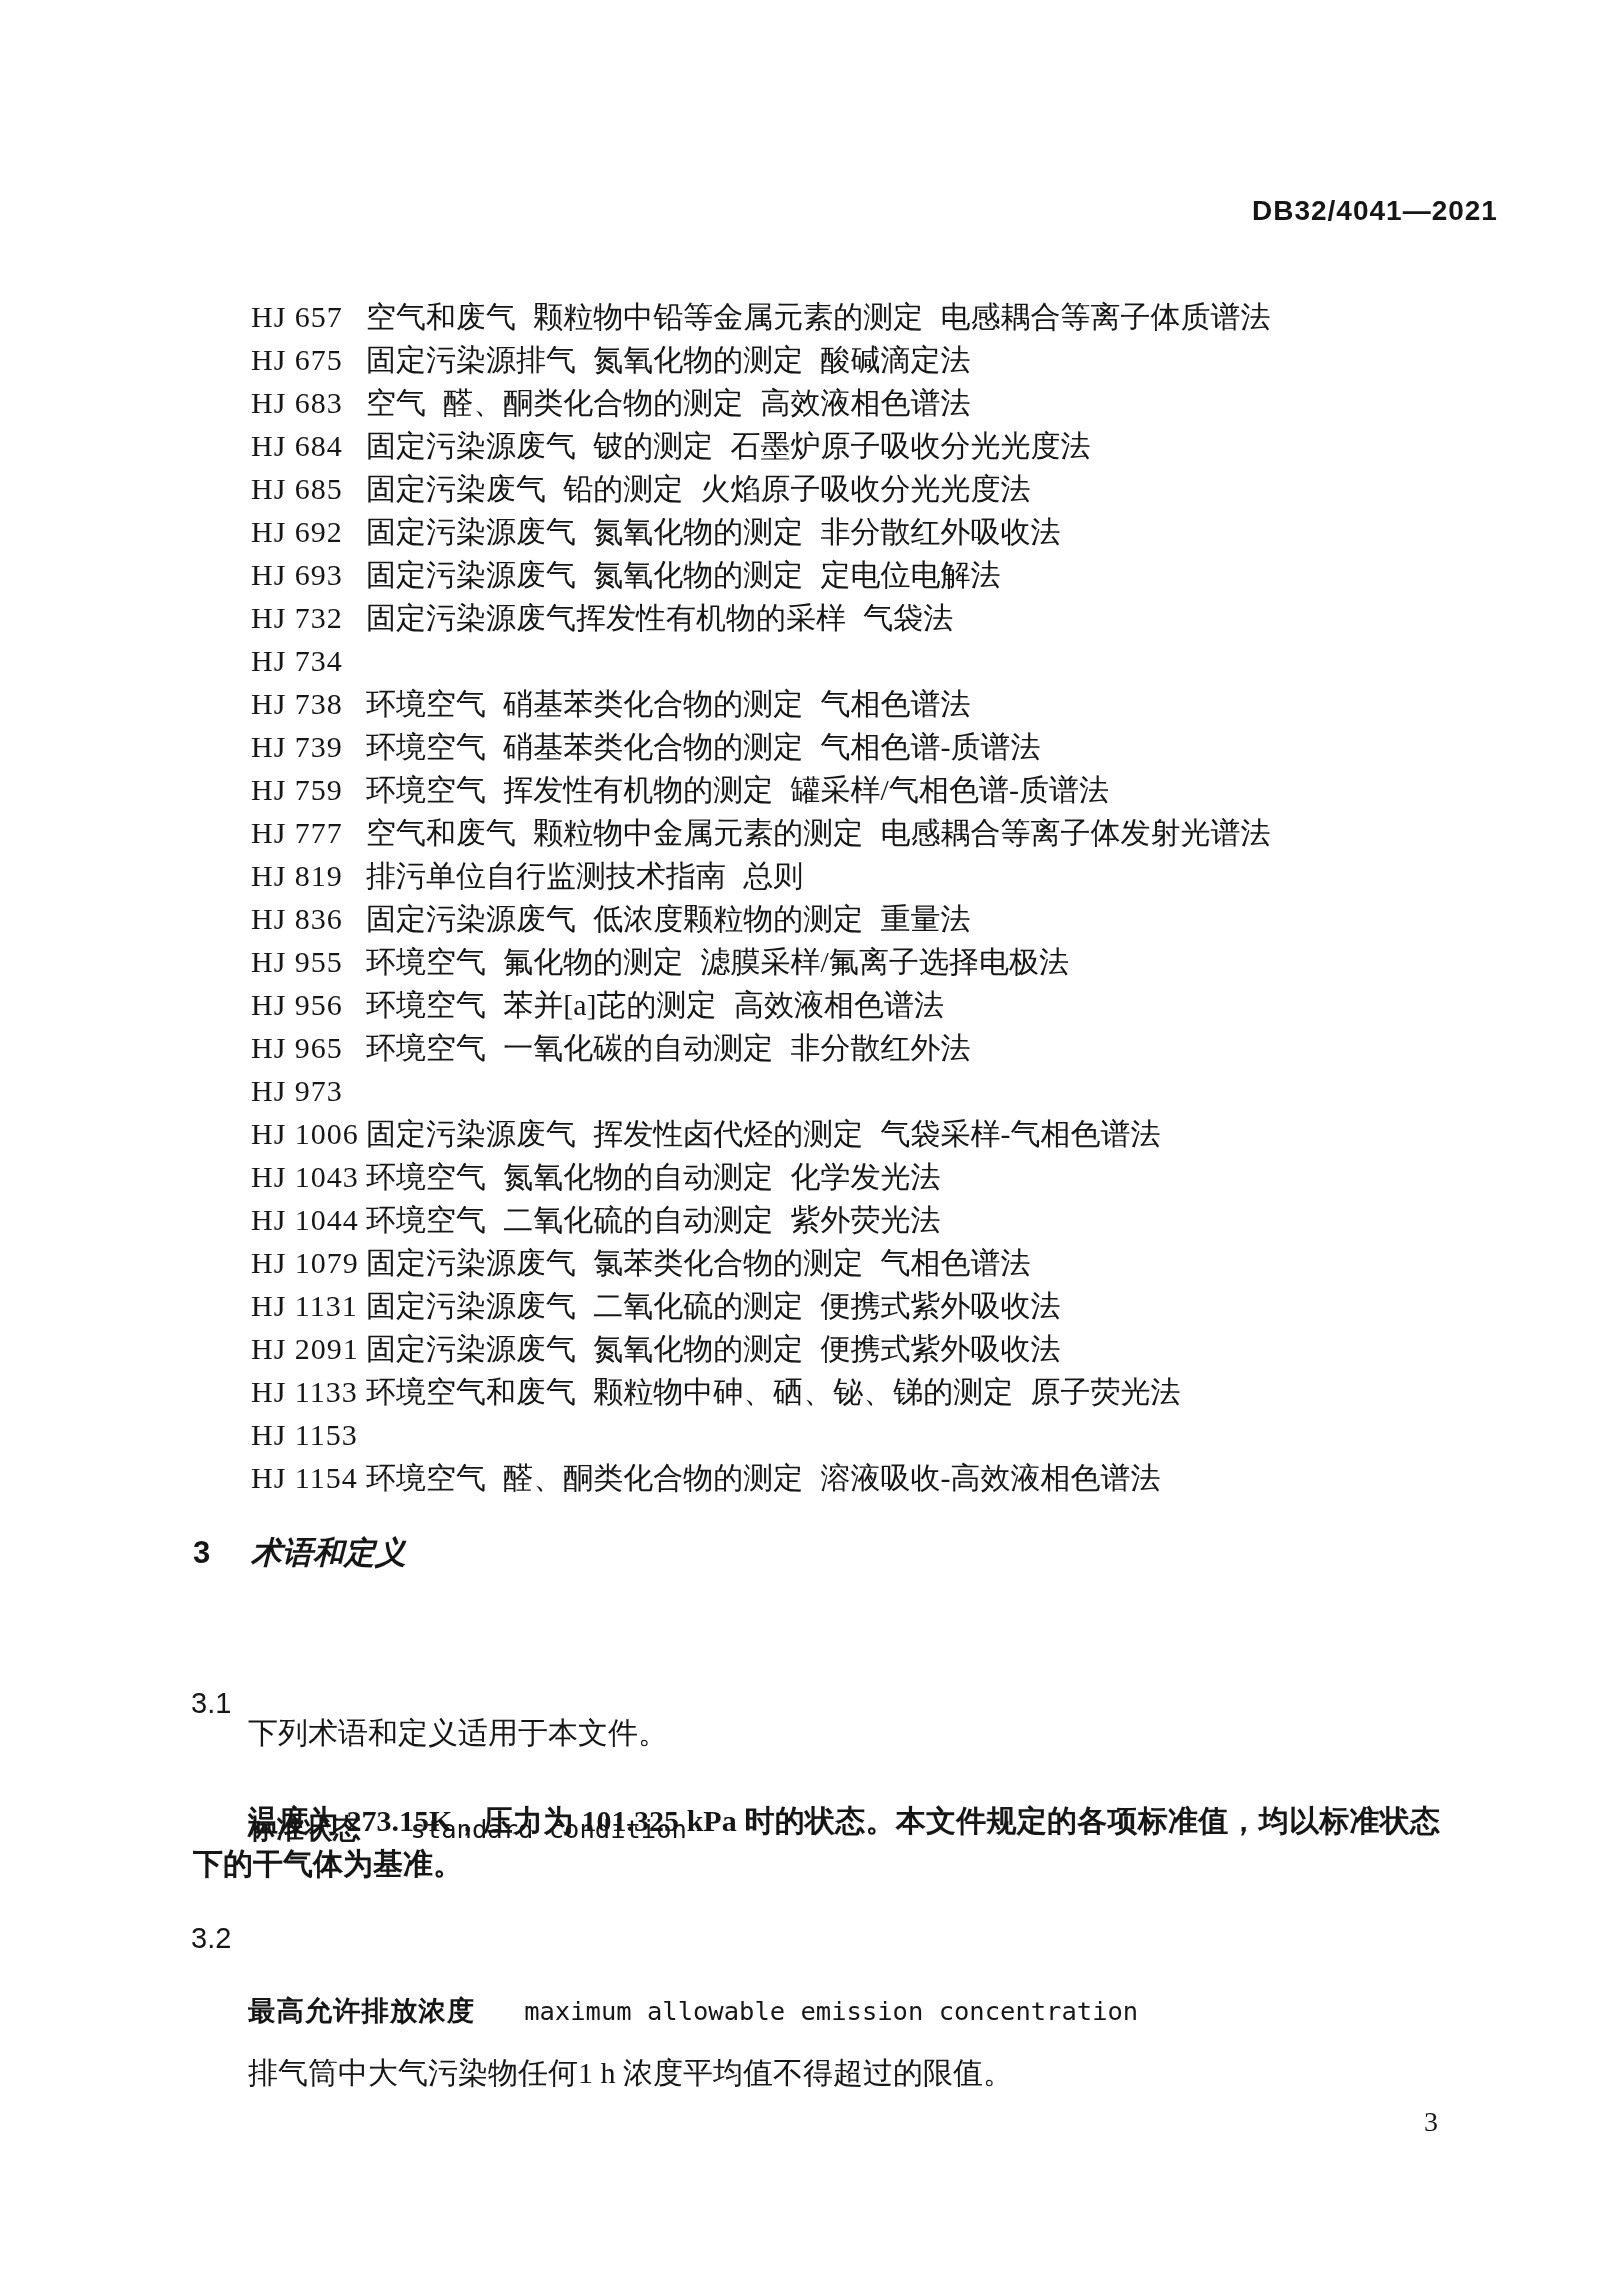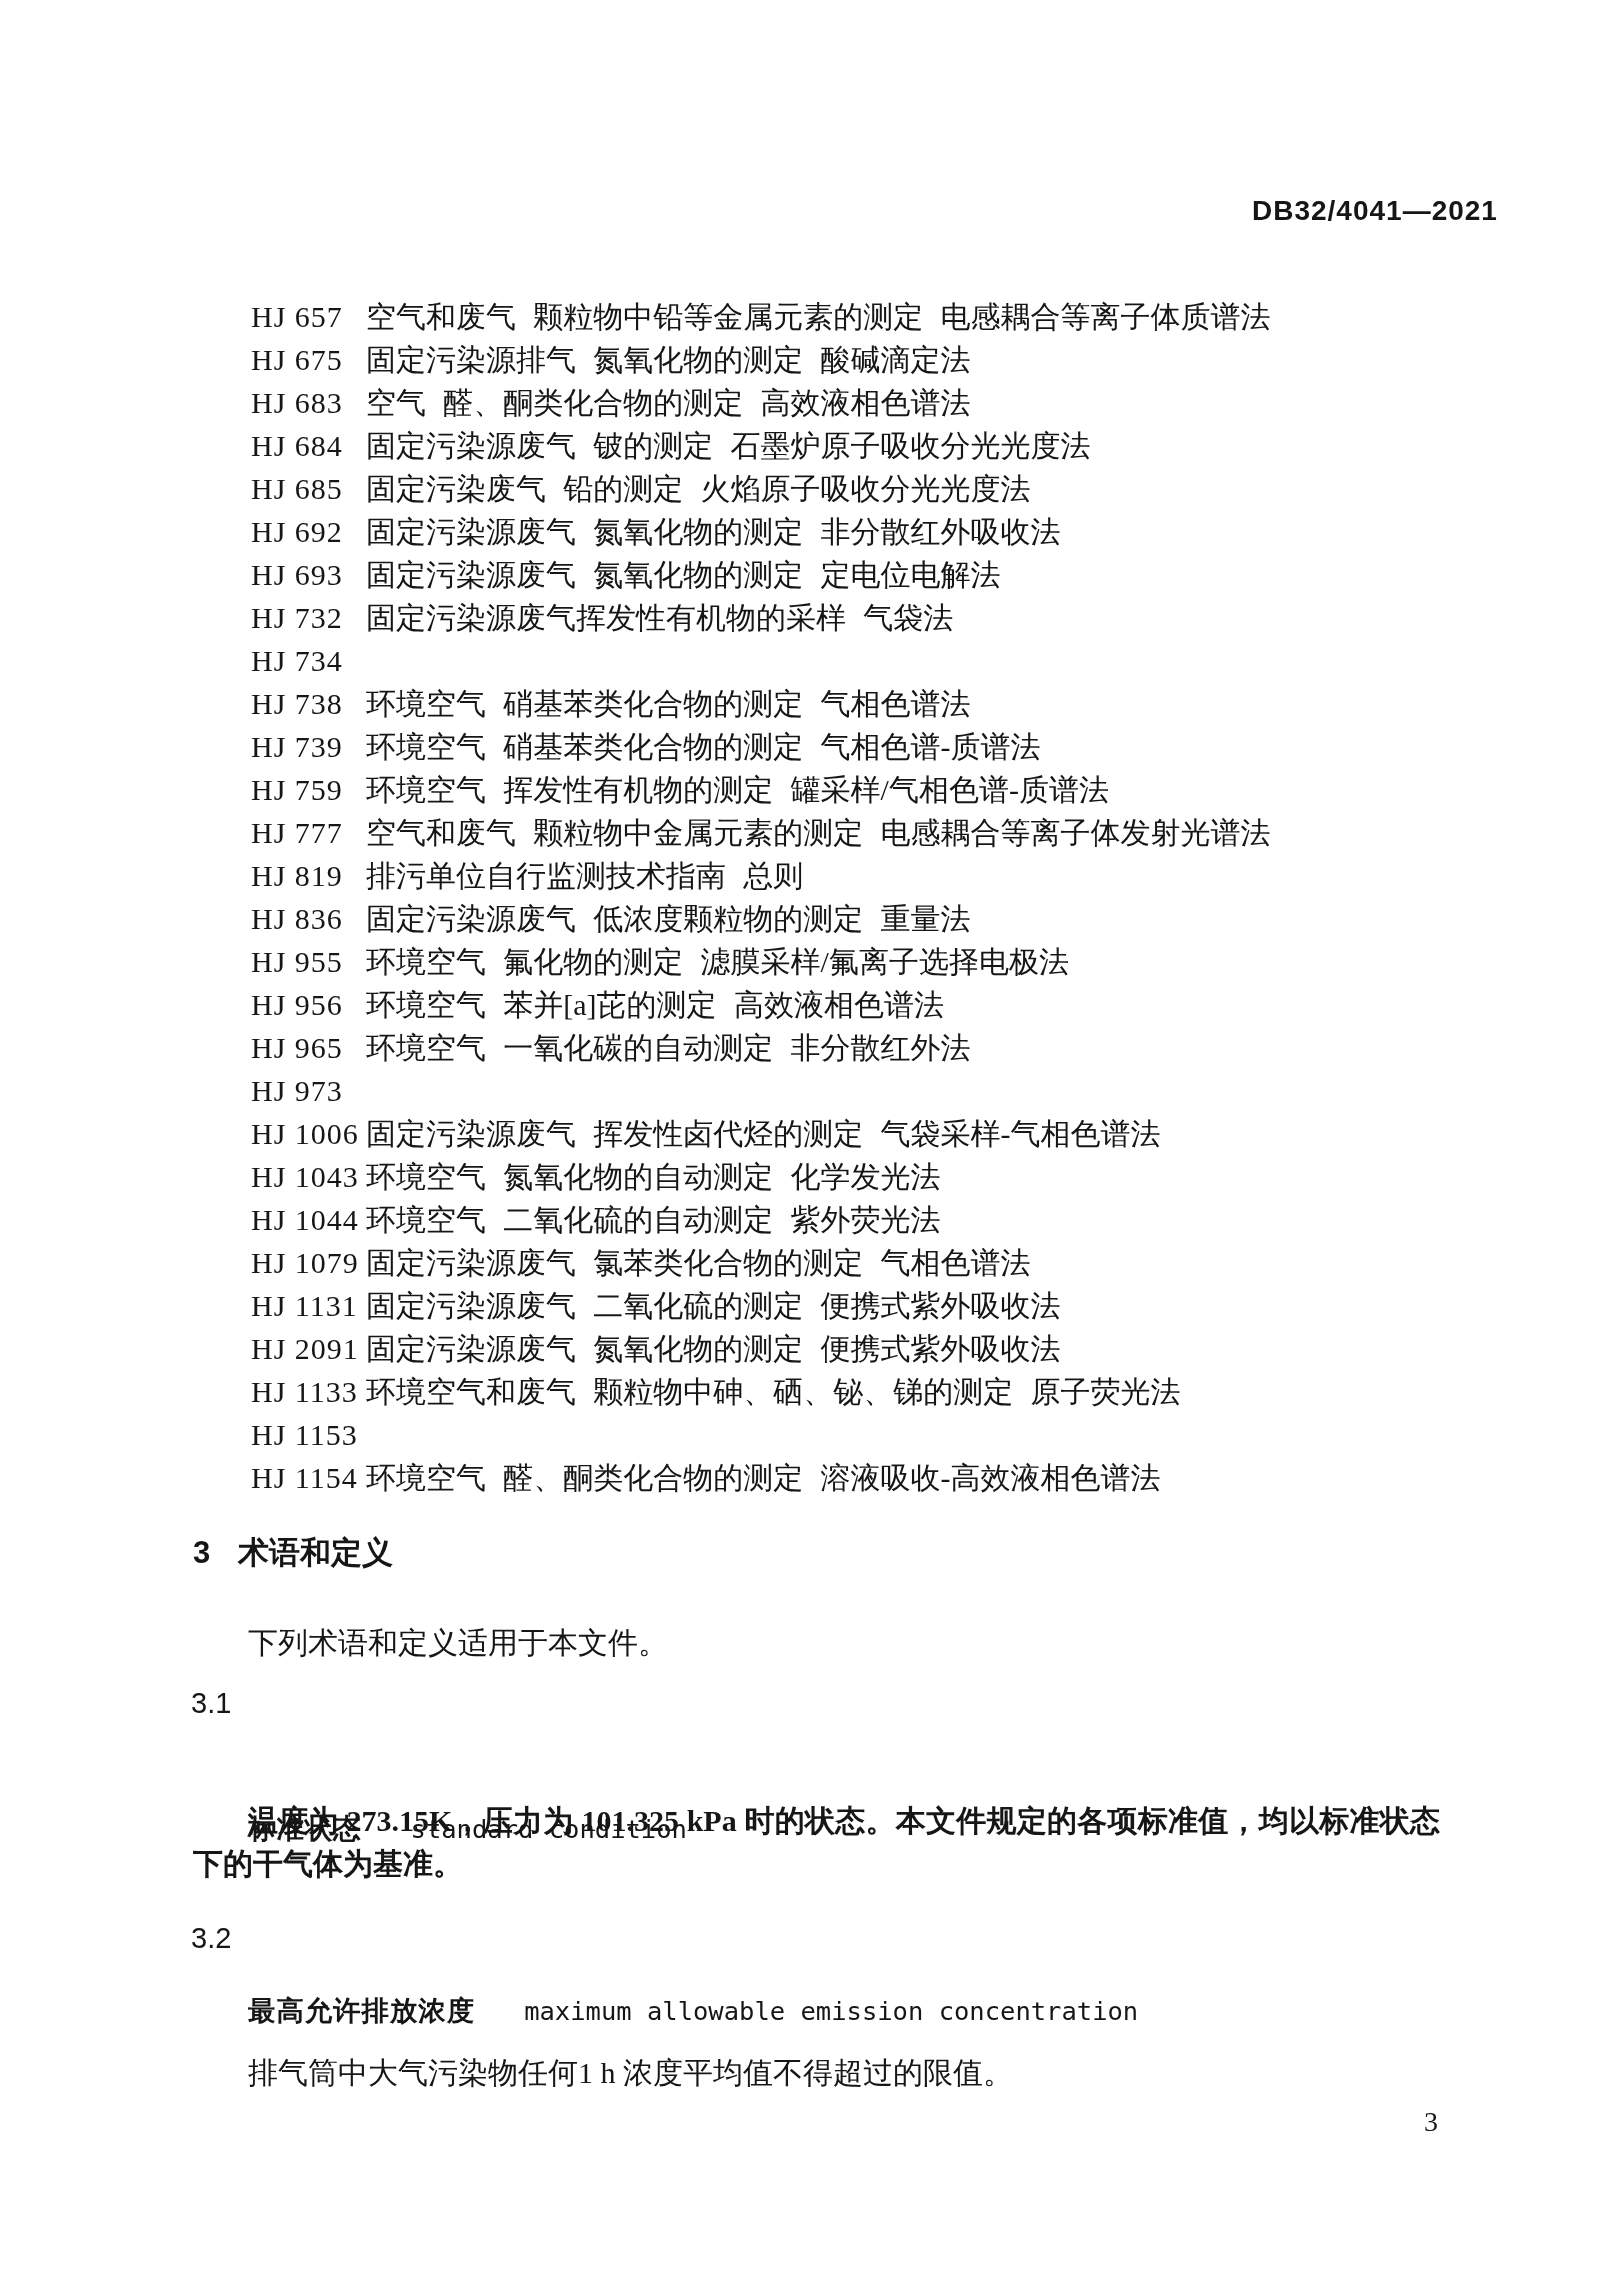--- a/index.html
+++ b/index.html
@@ -50,26 +50,26 @@
   .sec-heading {
     position: absolute;
     left: 193px;
     top: 1532px;
     font-family: "Liberation Sans", "DejaVu Sans", sans-serif;
     font-weight: 700;
     font-size: 31px;
     white-space: nowrap;
   }
   .sec-heading .sec-num { display: inline-block; }
-  .sec-heading .sec-title { margin-left: 19px; }
+  .sec-heading .sec-title { margin-left: 32px; font-style: italic; }
 
   .sec-intro {
     position: absolute;
     left: 248px;
-    top: 1623px;
+    top: 1713px;
     font-size: 30px;
     white-space: nowrap;
   }
 
   .clause-num {
     position: absolute;
     left: 191px;
     font-family: "Liberation Sans", "DejaVu Sans", sans-serif;
     font-weight: 400;
     font-size: 29px;

